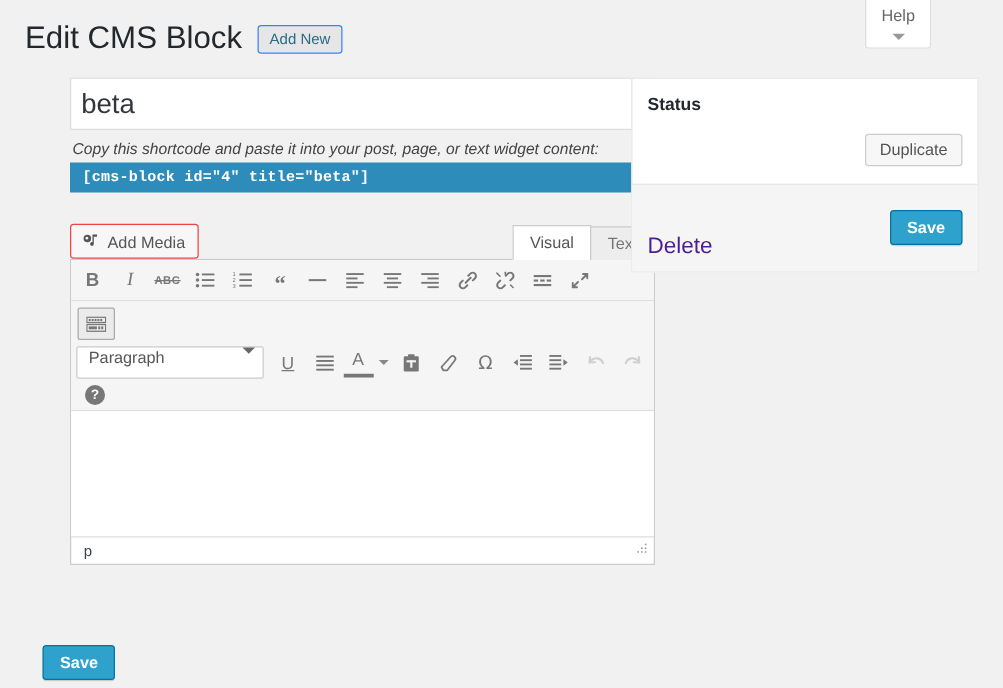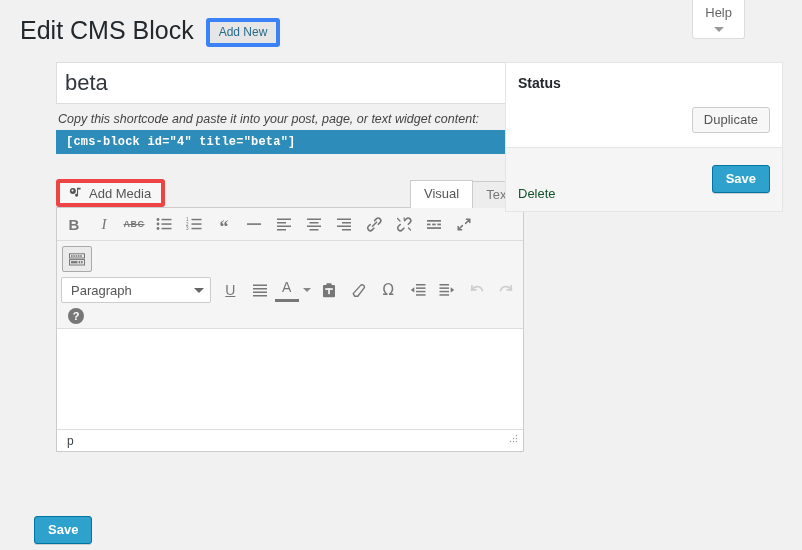--- a/index.html
+++ b/index.html
@@ -37,21 +37,21 @@
     position: absolute; left: 20px; top: 14px;
     display: flex; align-items: baseline; gap: 12px;
   }
   .page-heading h1 {
     margin: 0; font-size: 25px; font-weight: 400;
     color: #23282d; line-height: 1.3;
   }
   .add-new-btn {
     display: inline-block;
     background: #e6e6e6;
-    border: 4px solid #3b82f6;
+    border: 1px solid #3b82f6;
     border-radius: 3px;
     color: #2a6a8a;
     font-size: 12px;
     padding: 3px 9px 4px 9px;
     text-decoration: none;
     cursor: pointer;
     position: relative; top: -3px;
   }
 
   
@@ -91,21 +91,21 @@
   
   .editor-wrap { margin-top: 24px; width: 468px; position: relative; }
 
   .media-row {
     display: flex; align-items: flex-end; justify-content: space-between;
     height: 29px;
   }
   .add-media-btn {
     display: inline-flex; align-items: center; gap: 6px;
     background: #f7f7f7;
-    border: 4px solid #ef4444;
+    border: 1px solid #ef4444;
     border-radius: 3px;
     padding: 4px 10px 4px 8px;
     font-size: 13px;
     color: #555;
     cursor: pointer;
     height: 28px;
   }
   .media-icon { width: 15px; height: 15px; display: block; }
 
   .editor-tabs { display: flex; align-items: flex-end; }
@@ -165,21 +165,21 @@
   .tbtn .glyph-u { font-size: 14px; text-decoration: underline; font-family: "Liberation Sans", sans-serif; }
   .tbtn .glyph-q { font-size: 18px; font-weight: bold; line-height: 0.6; position: relative; top: 3px; }
   .tbtn .glyph-omega { font-size: 15px; font-family: "DejaVu Sans", sans-serif; }
 
   .fmt-select {
     height: 26px;
     width: 152px;
     border: 1px solid #ccc;
     background: #fff;
     border-radius: 2px;
-    display: flex; align-items: center; justify-content: space-between;
+    display: flex; justify-content: space-between;
     padding: 0 6px 0 9px;
     font-size: 13px; color: #555;
     cursor: pointer;
     margin: 1px 5px 1px 2px;
   }
   .fmt-select .tri-down { border-top-color: #666; }
 
   .color-btn {
     display: inline-flex; align-items: center;
     cursor: pointer; margin: 1px 0;
@@ -266,21 +266,21 @@
     display: flex; justify-content: flex-end;
     padding: 2px 12px 14px 12px;
   }
   .mb-major-actions {
     border-top: 1px solid #e5e5e5;
     background: #f5f5f5;
     display: flex; align-items: center; justify-content: space-between;
     padding: 10px 12px;
   }
   .delete-link {
-    color: #14532d; font-size: 13px; text-decoration: none; cursor: pointer; margin-top: 28px;
+    color: #4c1d95; font-size: 18px; text-decoration: none; cursor: pointer; margin-top: 28px;
   }
   .info-links { padding: 0 12px 18px 12px; }
   .info-links a {
     display: block;
     color: #0073aa;
     font-size: 13px;
     text-decoration: underline;
     margin-bottom: 9px;
     cursor: pointer;
   }

